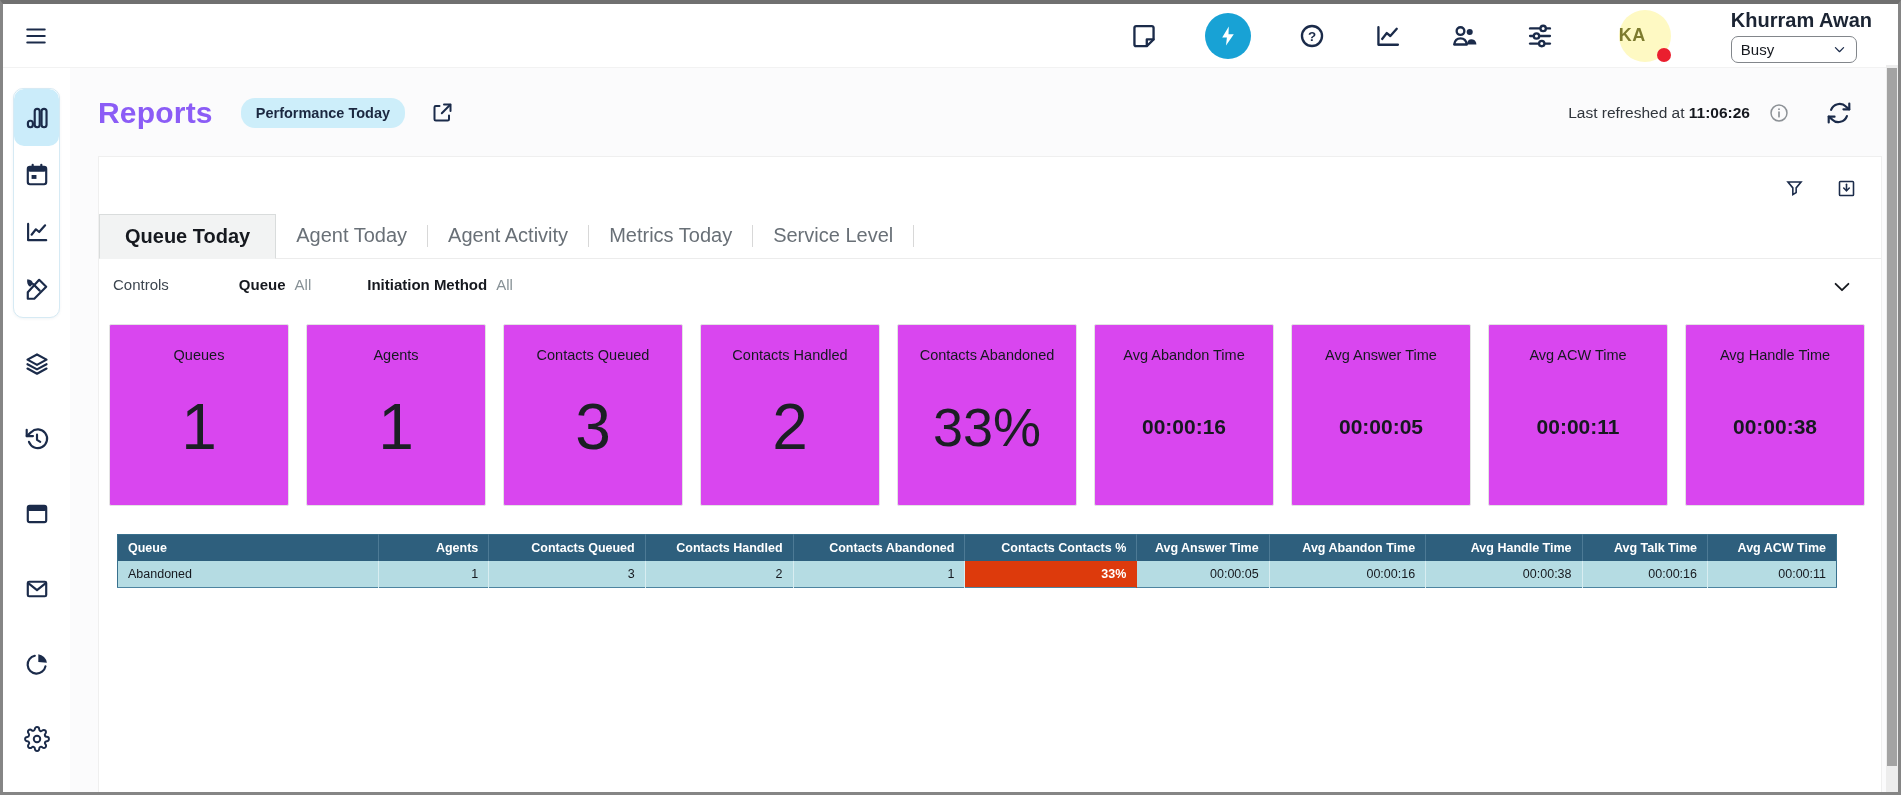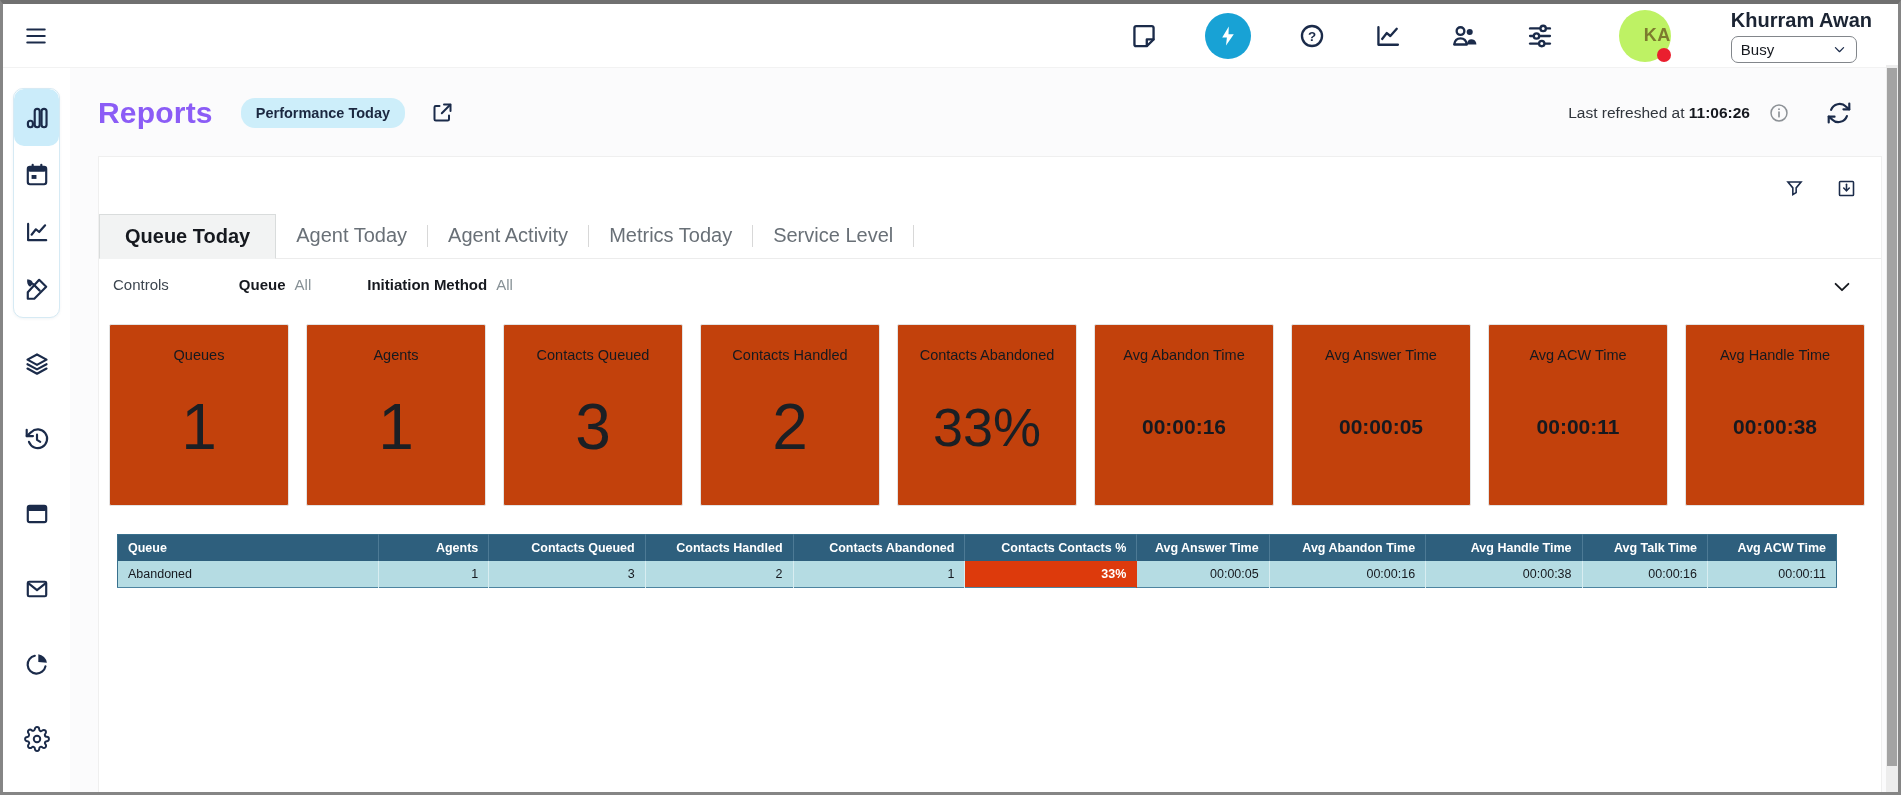--- a/index.html
+++ b/index.html
@@ -13,21 +13,21 @@
   
   .topbar { height: 64px; display: flex; align-items: center;
             padding: 0 26px 0 16px; background: #fff; border-bottom: 1px solid #f2f2f2; }
   .icon-btn { background: none; border: none; cursor: pointer; display: flex;
               align-items: center; justify-content: center; width: 30px; height: 30px; }
   .hamburger { margin-left: 2px; }
   .topbar-right { margin-left: auto; display: flex; align-items: center; gap: 46px; }
   .accent-circle { width: 46px; height: 46px; border-radius: 50%; background: #18a2d5;
                    border: none; display: flex; align-items: center; justify-content: center; cursor: pointer; }
   .avatar { position: relative; width: 52px; height: 52px; border-radius: 50%;
-            background: #bef264; display: flex; align-items: center; justify-content: flex-end;
+            background: #fef9c3; display: flex; align-items: center; justify-content: flex-start;
             cursor: pointer; margin-left: 18px; }
   .avatar-initials { font-size: 18px; font-weight: bold; color: #7d7b2e; letter-spacing: .5px; }
   .status-dot { position: absolute; right: 0; bottom: 0; width: 14px; height: 14px;
                 border-radius: 50%; background: #ea1f2e; }
   .user-block { display: flex; flex-direction: column; gap: 4px; margin-left: -32px; padding-left: 46px; }
   .user-name { font-size: 20px; font-weight: bold; color: #1b2433; }
   .status-select { width: 126px; height: 27px; border: 1px solid #82868b; border-radius: 7px;
                    display: flex; align-items: center; justify-content: space-between;
                    padding: 0 9px; font-size: 15px; color: #16191f; cursor: pointer; background: #fff; }
 
@@ -68,21 +68,21 @@
   .tab-sep { width: 1px; height: 22px; background: #d8d8d8; }
 
   .controls { display: flex; align-items: flex-start; padding: 17px 28px 20px 14px; font-size: 15px; }
   .controls-label { color: #3d4650; margin-right: 70px; }
   .filter { display: flex; align-items: baseline; gap: 9px; margin-right: 56px; cursor: pointer; }
   .filter-name { font-weight: bold; color: #16191f; }
   .filter-value { color: #879196; }
   .controls-chevron { margin-left: auto; display: flex; cursor: pointer; }
 
   .cards { display: flex; gap: 17px; padding: 6px 16px 0 10px; }
-  .card { flex: 1; height: 182px; background: #c2410c; border: 1px solid #e3e3e3; border-radius: 2px;
+  .card { flex: 1; height: 182px; background: #d946ef; border: 1px solid #e3e3e3; border-radius: 2px;
           display: flex; flex-direction: column; align-items: center; padding-top: 22px; }
   .card-title { font-size: 14.5px; color: #16191f; }
   .card-value { flex: 1; display: flex; align-items: center; justify-content: center; padding-bottom: 14px; }
   .v-num  { font-size: 64px; color: #1b1f24; }
   .v-pct  { font-size: 54px; }
   .v-time { font-size: 21px; font-weight: bold; }
 
   .table-wrap { margin: 28px 44px 0 18px; }
   table { width: 100%; border-collapse: collapse; table-layout: fixed; border: 1px solid #38708d; }
   th { background: #2e5f7d; color: #fff; font-size: 12.5px; font-weight: bold;

